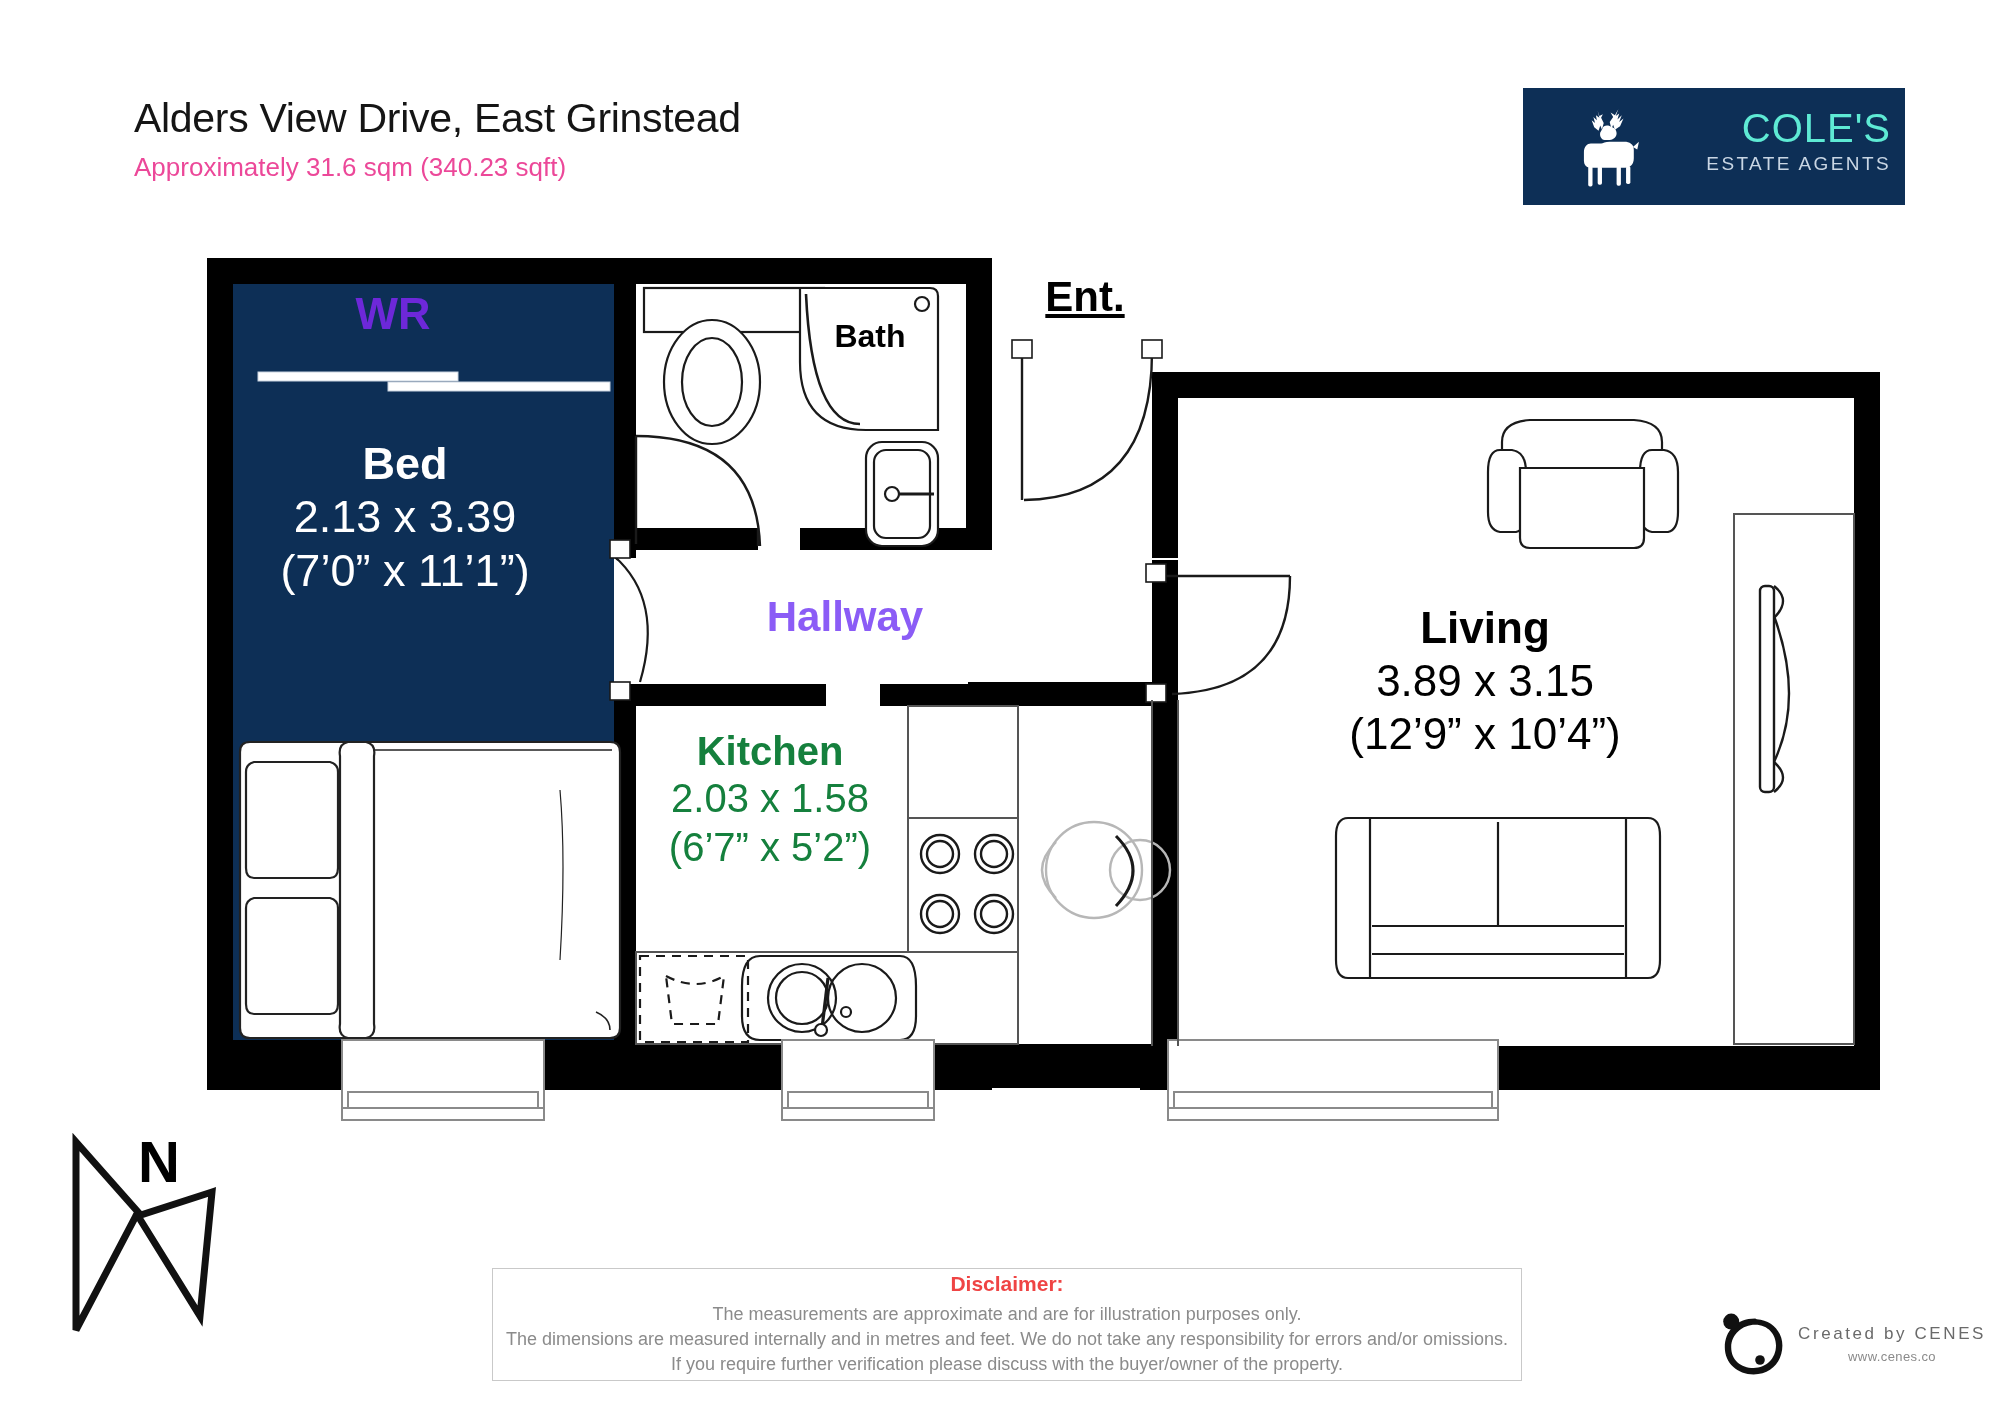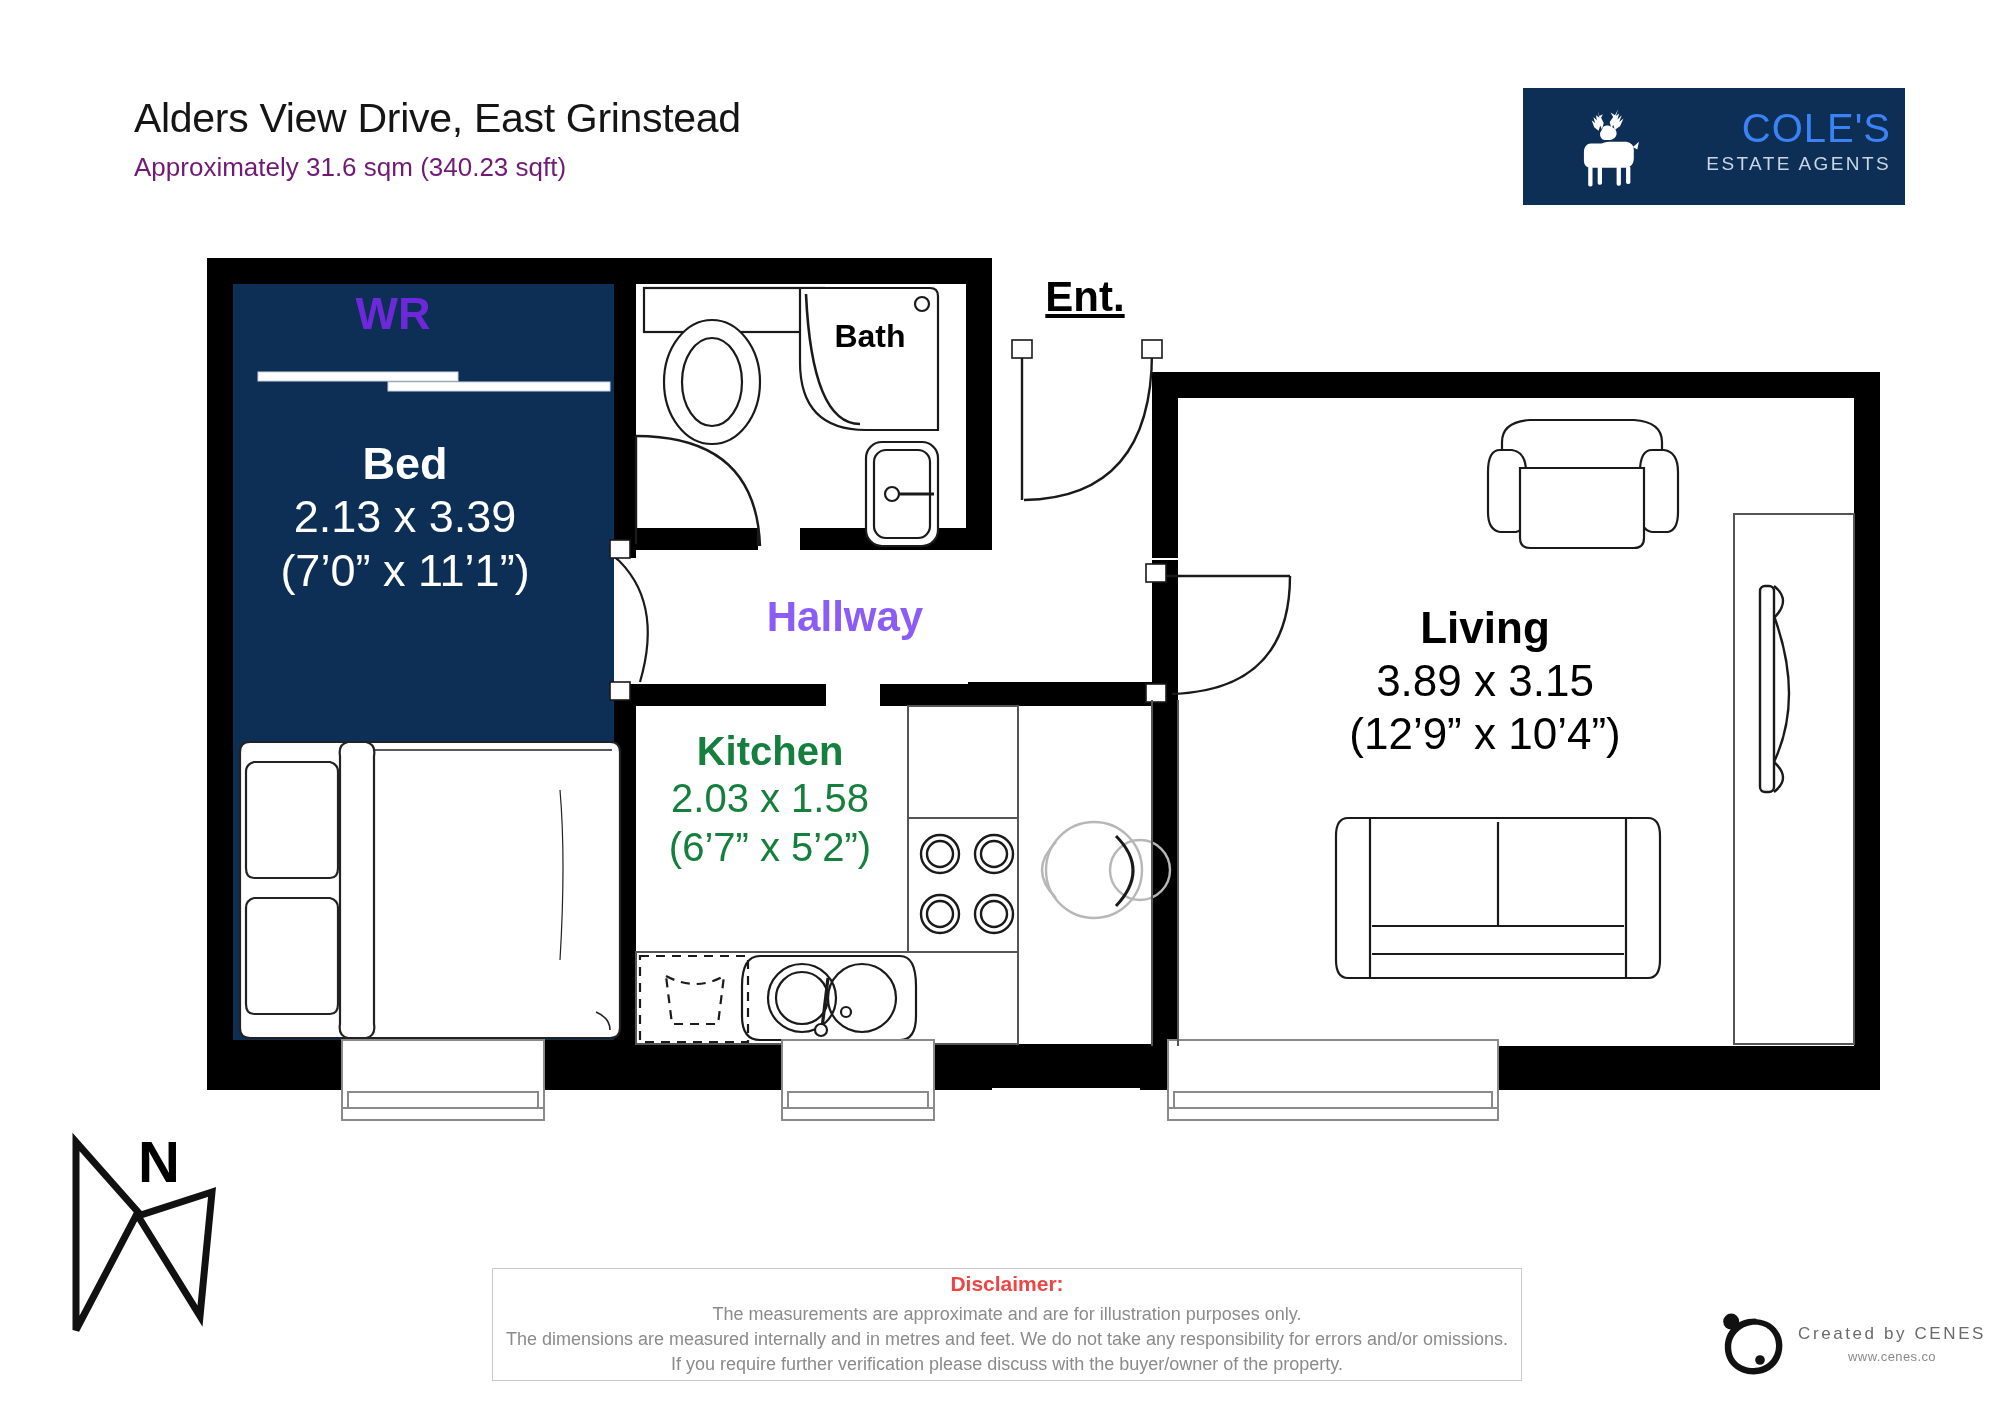--- a/index.html
+++ b/index.html
@@ -12,34 +12,34 @@
   #page { position: relative; width: 1992px; height: 1408px; background:#fff; }
 
   
   #header-title {
     position: absolute; left: 134px; top: 95px;
     font-size: 41px; font-weight: 400; color: #151515;
     letter-spacing: -0.3px; white-space: nowrap;
   }
   #header-subtitle {
     position: absolute; left: 134px; top: 152px;
-    font-size: 26px; font-weight: 400; color: #701a75;
+    font-size: 26px; font-weight: 400; color: #ec4899;
     white-space: nowrap;
   }
 
   
   #brand-logo {
     position: absolute; left: 1523px; top: 88px;
     width: 382px; height: 117px;
     background: #0d2f56;
   }
   #brand-stag { position: absolute; left: 42px; top: 16px; width: 86px; height: 86px; }
   #brand-text { position: absolute; right: 14px; top: 20px; text-align: right; }
   #brand-name {
-    font-size: 40px; color: #3b82f6; letter-spacing: 1px;
+    font-size: 40px; color: #5eead4; letter-spacing: 1px;
     font-family: "Liberation Sans", sans-serif; line-height: 1;
   }
   #brand-sub {
     font-size: 19px; color: #c9d6e4; letter-spacing: 2.4px;
     margin-top: 6px; line-height: 1;
   }
 
   
   #floorplan { position: absolute; left: 0; top: 0; width: 1992px; height: 1408px; }
 

